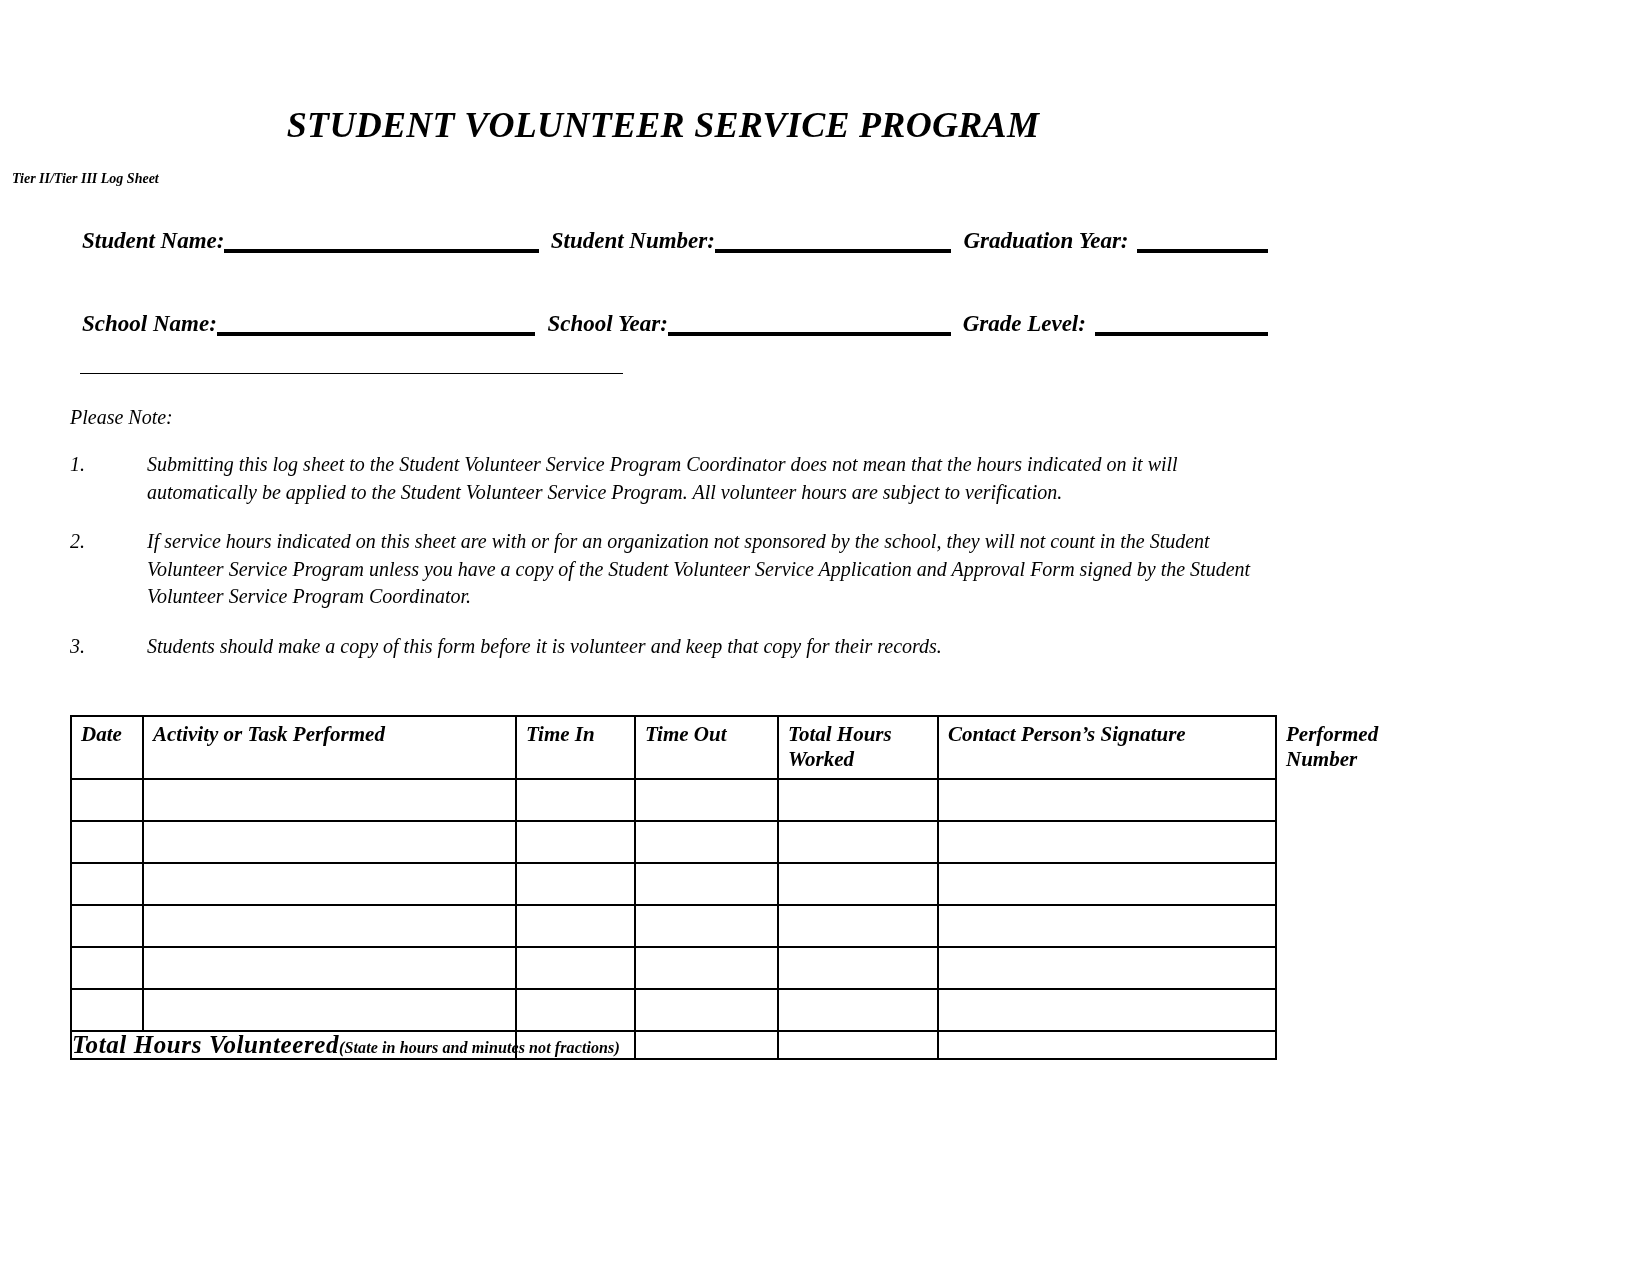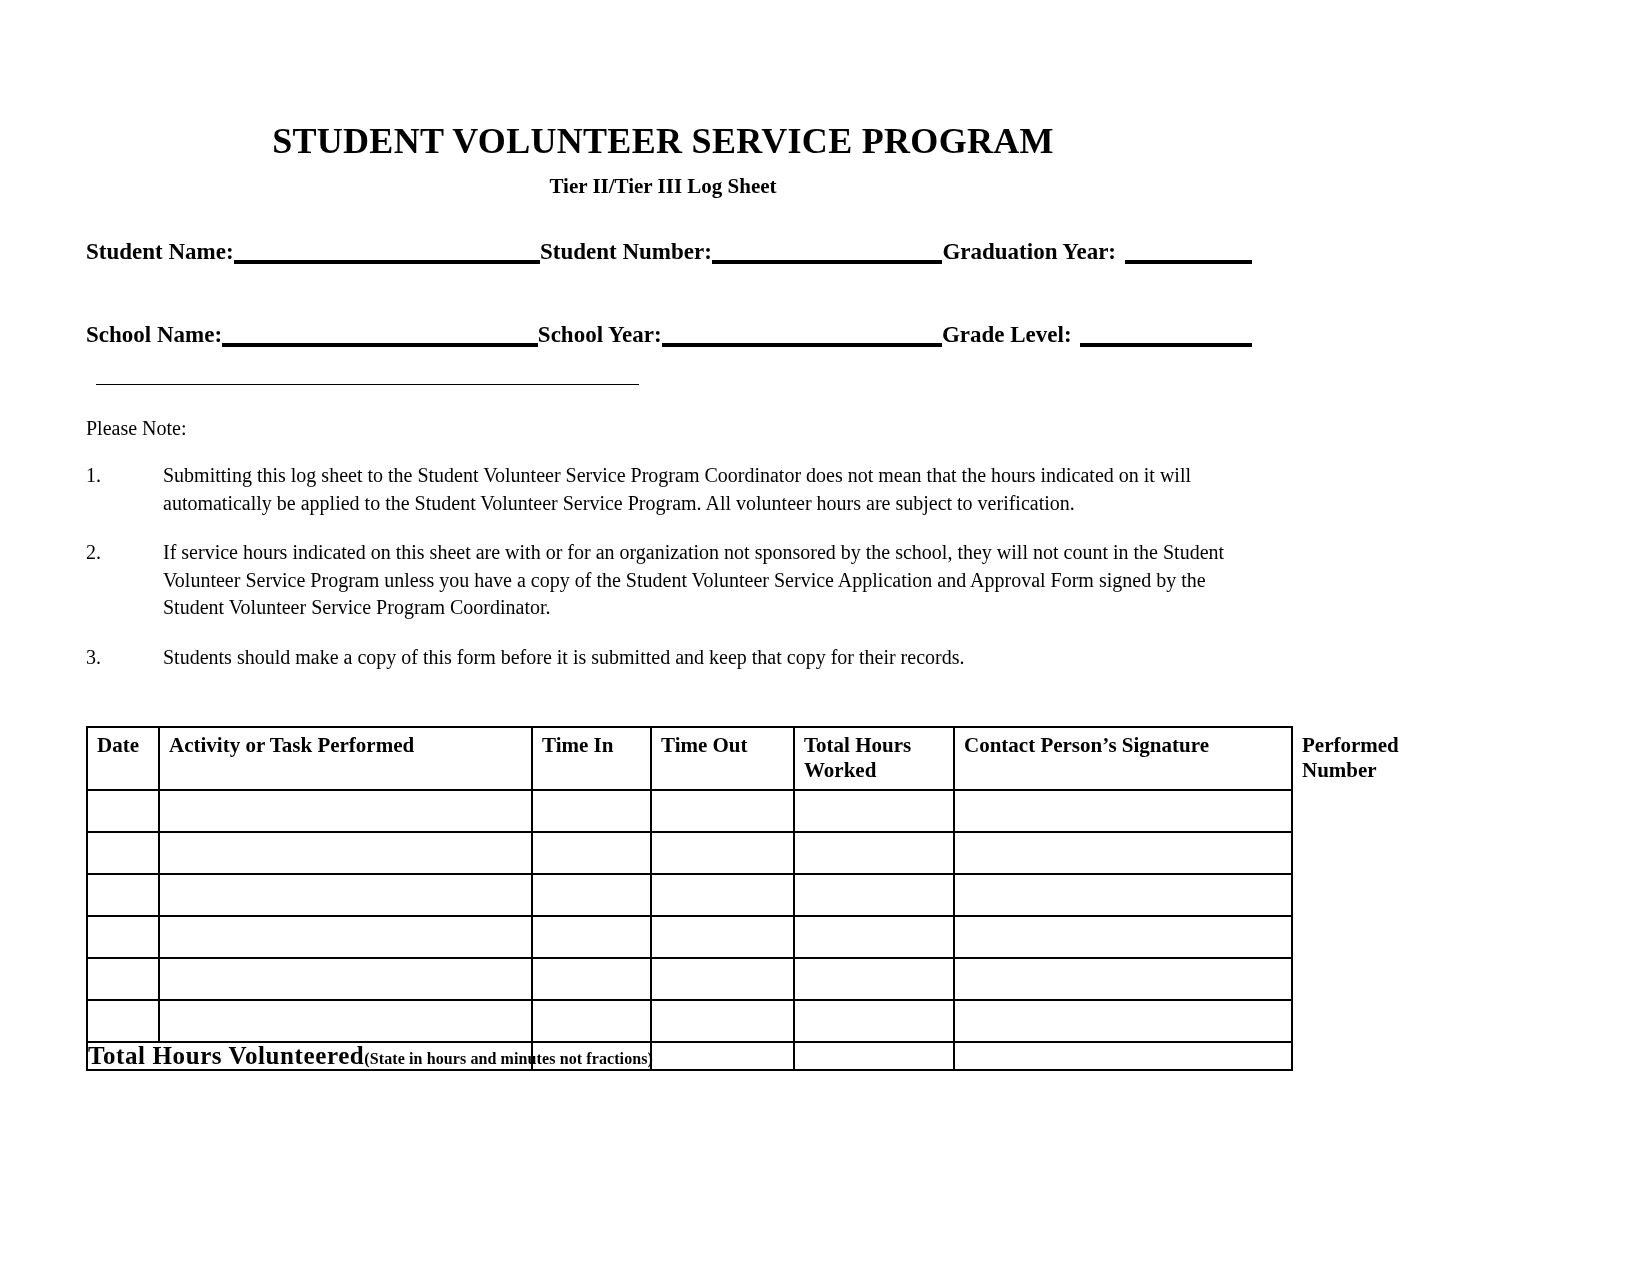--- a/index.html
+++ b/index.html
@@ -12,38 +12,38 @@
     height: 1275px;
     font-family: "Liberation Serif", "DejaVu Serif", serif;
     color: #000000;
     overflow: hidden;
   }
   .page {
     position: relative;
     width: 1326px;
     height: 1275px;
     box-sizing: border-box;
-    padding: 16px;
+    padding: 0;
+    font-style: italic;
   }
 
   
   .title {
     text-align: center;
     font-weight: bold;
     font-size: 36px;
     letter-spacing: 0.3px;
     margin: 0;
     padding-top: 107px;
     line-height: 1.0;
   }
   .subtitle {
-    text-align: center;
-    font-weight: bold;
-    font-size: 21px;
-    margin: 0;
+    font-weight: bold;
+    font-size: 14px;
+    margin: 12px;
     padding-top: 17px;
     line-height: 1.0;
   }
 
   
   .form-rows {
     margin-top: 28px;
     padding-left: 70px;
     padding-right: 58px;
   }
@@ -55,20 +55,21 @@
     white-space: nowrap;
     height: 40px;
   }
   .field-row.second {
     margin-top: 43px;
     text-align: right;
   }
   .field-label {
     line-height: 1.0;
     padding-bottom: 2px;
+    margin-left: 12px;
   }
   .rule-thick {
     border-bottom: 4px solid #000000;
     height: 0;
     align-self: flex-end;
     margin-bottom: 1px;
   }
   .rule-gap {
     height: 0;
     align-self: flex-end;
@@ -218,21 +219,21 @@
     <div class="note">
       <span class="note-num">1.</span>
       <span class="note-body">Submitting this log sheet to the Student Volunteer Service Program Coordinator does not mean that the hours indicated on it will automatically be applied to the Student Volunteer Service Program. All volunteer hours are subject to verification.</span>
     </div>
     <div class="note">
       <span class="note-num">2.</span>
       <span class="note-body">If service hours indicated on this sheet are with or for an organization not sponsored by the school, they will not count in the Student Volunteer Service Program unless you have a copy of the Student Volunteer Service Application and Approval Form signed by the Student Volunteer Service Program Coordinator.</span>
     </div>
     <div class="note">
       <span class="note-num">3.</span>
-      <span class="note-body">Students should make a copy of this form before it is submitted and keep that copy for their records.</span>
+      <span class="note-body">Students should make a copy of this form before it is volunteer and keep that copy for their records.</span>
     </div>
   </div>
 
   <div class="table-wrap">
     <table class="log">
       <colgroup>
         <col style="width:72px">
         <col style="width:373px">
         <col style="width:119px">
         <col style="width:143px">

